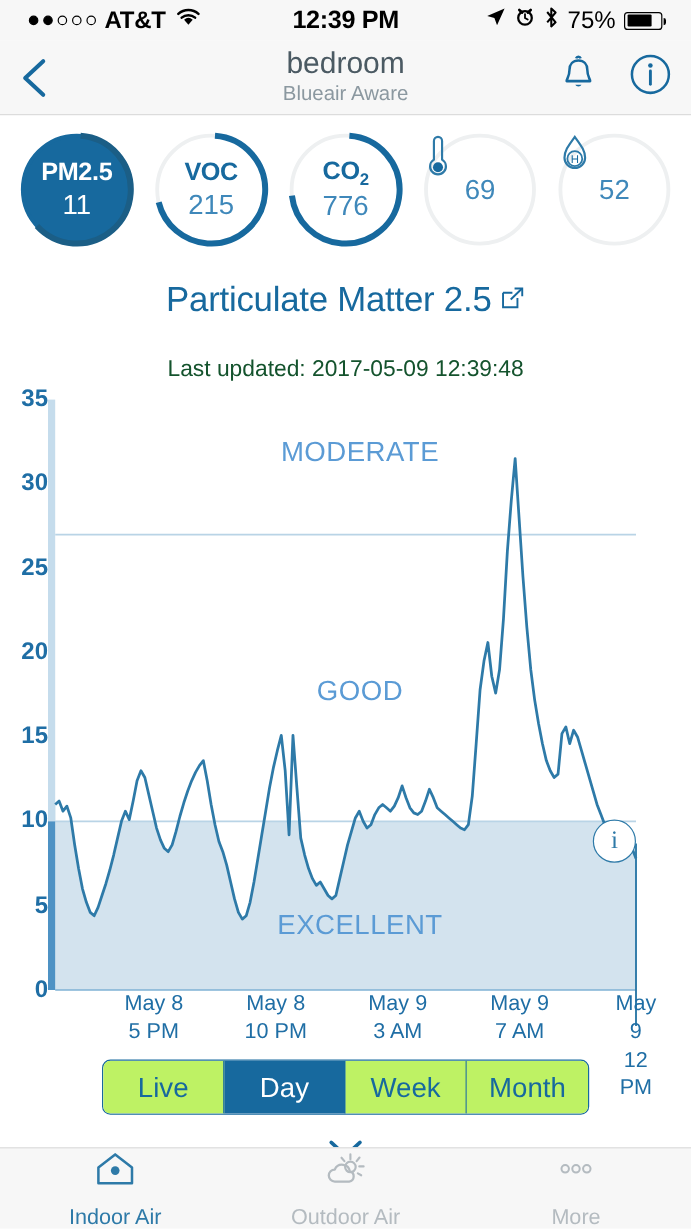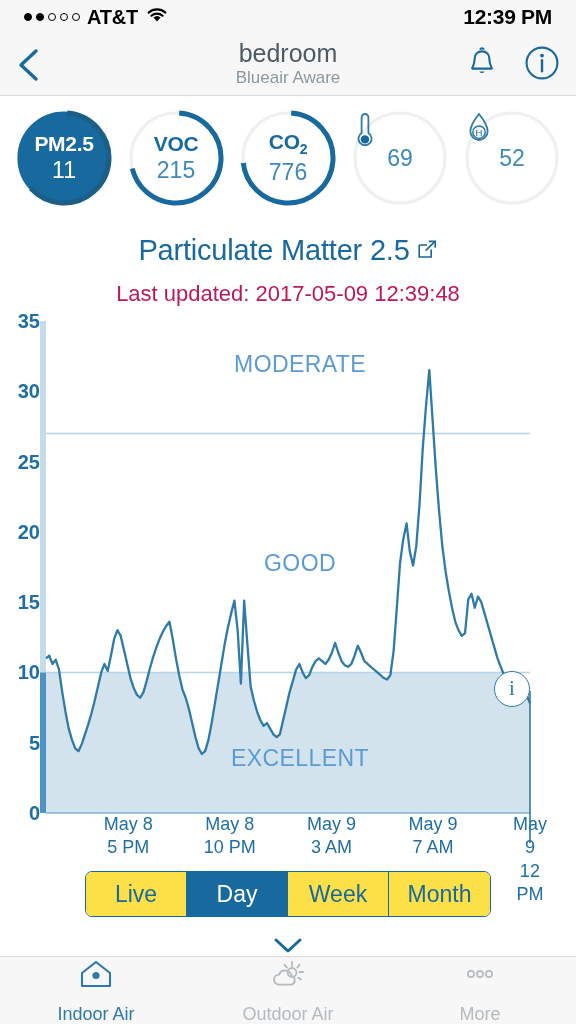--- a/index.html
+++ b/index.html
@@ -64,21 +64,21 @@
   .metric.active .m-label, .metric.active .m-value { color: #fff; }
   .metric.active .m-label { font-weight: bold; }
   .metric.plain .m-value { color: #3f88ba; }
 
   
   .chart-head { text-align: center; padding-top: 14px; }
   .chart-title {
     font-size: 29px; color: #17699e; display: inline-flex;
     align-items: center; gap: 6px; letter-spacing: -0.2px;
   }
-  .chart-updated { font-size: 22px; color: #be185d; margin-top: 14px; }
+  .chart-updated { font-size: 19px; color: #14532d; margin-top: 30px; }
 
   
   .chart-wrap { position: relative; width: 576px; height: 560px; }
   .chart-svg { position: absolute; left: 0; top: 0; }
   .band-label {
     position: absolute; font-size: 23px; color: #5b9bd5;
     letter-spacing: 0.4px; text-align: center; width: 100%; left: 12px;
   }
   .band-moderate { top: 44px; }
   .band-good { top: 243px; }
@@ -102,21 +102,21 @@
   }
 
   
   .segment-row { display: flex; justify-content: center; margin-top: 4px; }
   .segmented {
     display: flex; border: 1.6px solid #17699e; border-radius: 7px;
     overflow: hidden; height: 46px;
   }
   .seg {
     min-width: 101px; display: flex; align-items: center; justify-content: center;
-    font-size: 23px; color: #17699e; background: #fde047;
+    font-size: 23px; color: #17699e; background: #bef264;
     border-right: 1.6px solid #17699e; padding: 0 10px;
   }
   .seg:last-child { border-right: none; }
   .seg.active { background: #17699e; color: #ffffff; }
 
   .chevron-row { display: flex; justify-content: center; margin-top: 16px; }
 
   
   .tabbar {
     position: absolute; left: 0; bottom: 0; width: 576px; height: 68px;
@@ -146,20 +146,43 @@
       <span class="carrier">AT&amp;T</span>
       <span>
         <svg width="24" height="18" viewBox="0 0 24 18">
           <path d="M12 15.6 L8.4 11.4 a5.6 5.6 0 0 1 7.2 0 Z" fill="#000"></path>
           <path d="M3.6 6.6 a12.6 12.6 0 0 1 16.8 0" stroke="#000" stroke-width="2.1" fill="none" stroke-linecap="round"></path>
           <path d="M6.4 9.7 a8.6 8.6 0 0 1 11.2 0" stroke="#000" stroke-width="2.1" fill="none" stroke-linecap="round"></path>
         </svg>
       </span>
     </div>
     <div class="sb-center">12:39 PM</div>
+    <div class="sb-right">
+      <span>
+        <svg width="18" height="18" viewBox="0 0 18 18">
+            <path d="M16.5 2 L2 8.4 L8 9.9 L10.2 16 Z" fill="#000"></path>
+          </svg>
+      </span>
+      <span>
+        <svg width="17" height="18" viewBox="0 0 18 18">
+          <circle cx="9" cy="10" r="6" fill="none" stroke="#000" stroke-width="2"></circle>
+          <path d="M9 6.6 V10 L11.4 11.4" stroke="#000" stroke-width="1.6" fill="none" stroke-linecap="round"></path>
+          <path d="M4 3 L6.4 5.2 M14 3 L11.6 5.2" stroke="#000" stroke-width="2.4" stroke-linecap="round"></path>
+        </svg>
+      </span>
+      <span>
+        <svg width="13" height="19" viewBox="0 0 13 19">
+          <path d="M3 5 L10 13.6 L6.4 17 V2 L10 5.4 L3 13.6" fill="none" stroke="#000" stroke-width="1.7" stroke-linejoin="round"></path>
+        </svg>
+      </span>
+      <span class="pct">75%</span>
+      <span class="battery">
+          <i id="battery-fill" style="width: 75%;"></i>
+        </span>
+    </div>
   </div>
 
   <div class="navbar">
     <div class="nav-back">
       <svg width="26" height="34" viewBox="0 0 26 34">
         <path d="M20 3 L5 17 L20 31" fill="none" stroke="#17699e" stroke-width="3.4" stroke-linecap="round" stroke-linejoin="round"></path>
       </svg>
     </div>
     <div class="nav-titles">
       <div class="nav-title">bedroom</div>

